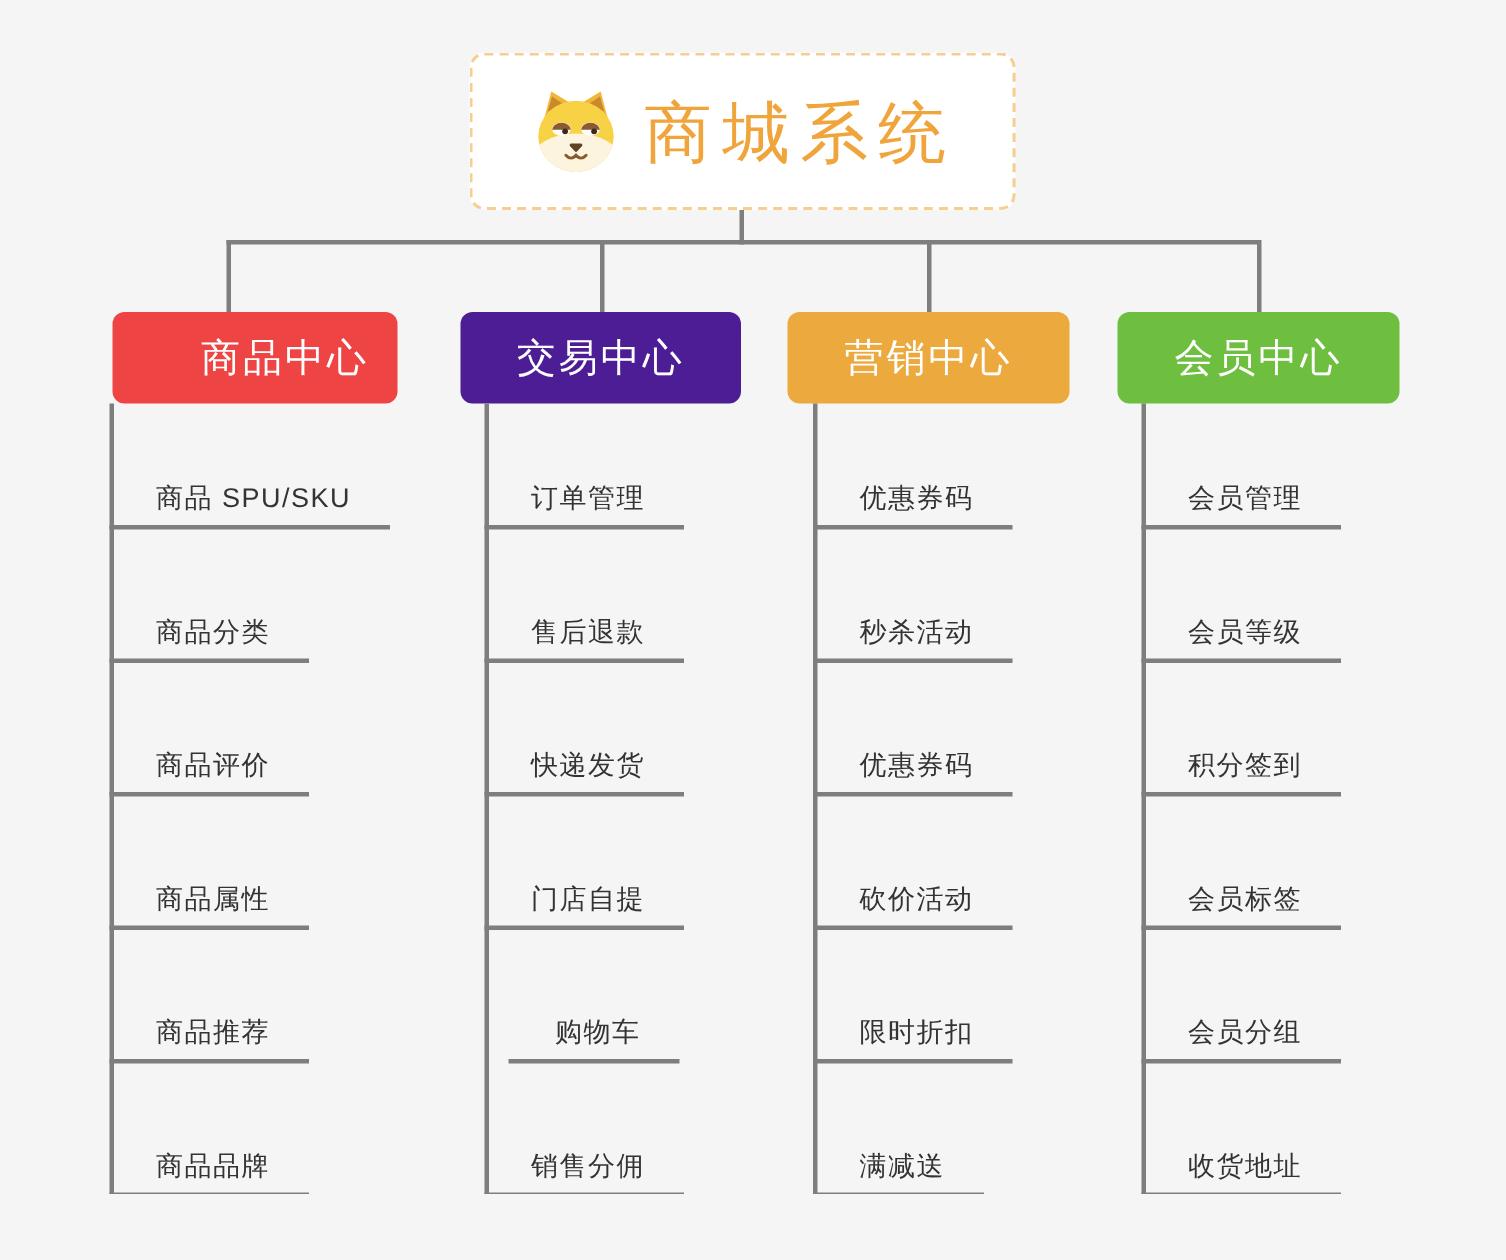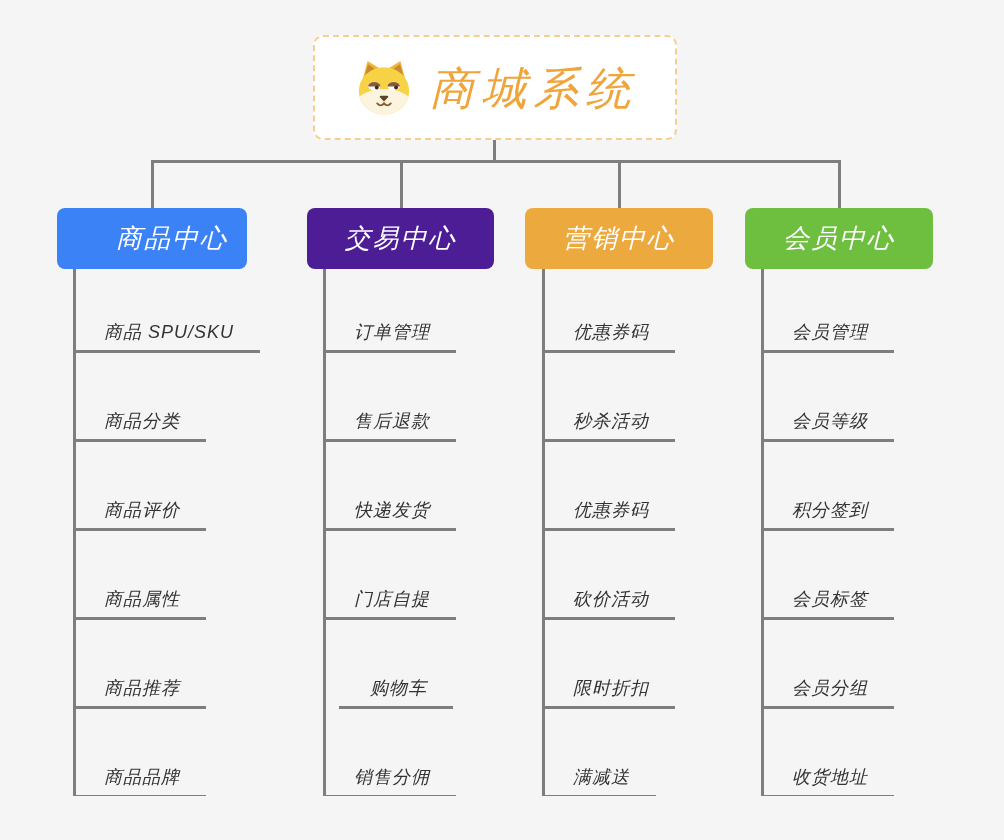--- a/index.html
+++ b/index.html
@@ -1,17 +1,17 @@
 <!DOCTYPE html>
 <html><head>
 <meta charset="utf-8">
 <style>
   * { margin:0; padding:0; box-sizing:border-box; }
   html,body { width:1004px; height:840px; font-family:"Liberation Sans","DejaVu Sans",sans-serif; }
-  #canvas { position:relative; width:1004px; height:796px; overflow:hidden;font-style:italic; }
+  #canvas { position:relative; width:1004px; height:796px; overflow:hidden; }
 
   .root-node{
     position:absolute; left:313px; top:35px; width:364px; height:105px;
     background:#ffffff; border:2px dashed #f6ce8f; border-radius:10px;
     display:flex; align-items:center; justify-content:center; gap:15px;
   }
   .root-title{
     font-size:45px; letter-spacing:7px; font-weight:400; line-height:1;
     padding-top:2px;
   }
@@ -59,21 +59,21 @@
       <circle cx="44.5" cy="29.5" r="2" fill="#3f2a15"></circle>
       <path d="M28.6,38 h6.8 a1,1 0 0 1 0.8,1.6 l-3.4,3.6 a1,1 0 0 1 -1.6,0 l-3.4,-3.6 a1,1 0 0 1 0.8,-1.6 z" fill="#5f4326"></path>
       <path d="M25,46 q3.5,4 7,0 q3.5,4 7,0" stroke="#8a5a33" stroke-width="2" fill="none" stroke-linecap="round"></path>
     </svg>
     <div class="root-title" style="color: rgb(240, 165, 60);">商城系统</div>
   </div>
 
 <div class="line" style="left: 493px; top: 140px; width: 3px; height: 23px; background: rgb(126, 126, 126);"></div>
     <div class="line" style="left: 151px; top: 160px; width: 689px; height: 3px; background: rgb(126, 126, 126);"></div>
     <div class="line" style="left: 151px; top: 160px; width: 3px; height: 48px; background: rgb(126, 126, 126);"></div>
-    <div class="branch-header" style="left: 57px; width: 190px; background: #3b82f6; padding-left: 40px;">商品中心</div>
+    <div class="branch-header" style="left: 75px; width: 190px; background: #ef4444; padding-left: 40px;">商品中心</div>
     <div class="line" style="left: 73px; top: 269px; width: 3px; height: 535px; background: rgb(126, 126, 126);"></div>
     <div class="branch-item" style="left: 73px; top: 312px; border-bottom-color: rgb(126, 126, 126);">商品 SPU/SKU</div>
     <div class="branch-item" style="left: 73px; top: 401px; border-bottom-color: rgb(126, 126, 126);">商品分类</div>
     <div class="branch-item" style="left: 73px; top: 490px; border-bottom-color: rgb(126, 126, 126);">商品评价</div>
     <div class="branch-item" style="left: 73px; top: 579px; border-bottom-color: rgb(126, 126, 126);">商品属性</div>
     <div class="branch-item" style="left: 73px; top: 668px; border-bottom-color: rgb(126, 126, 126);">商品推荐</div>
     <div class="branch-item" style="left: 73px; top: 757px; border-bottom-color: rgb(126, 126, 126);">商品品牌</div>
     <div class="line" style="left: 400px; top: 160px; width: 3px; height: 48px; background: rgb(126, 126, 126);"></div>
     <div class="branch-header" style="left: 307px; width: 187px; background: #4c1d95;">交易中心</div>
     <div class="line" style="left: 323px; top: 269px; width: 3px; height: 535px; background: rgb(126, 126, 126);"></div>

